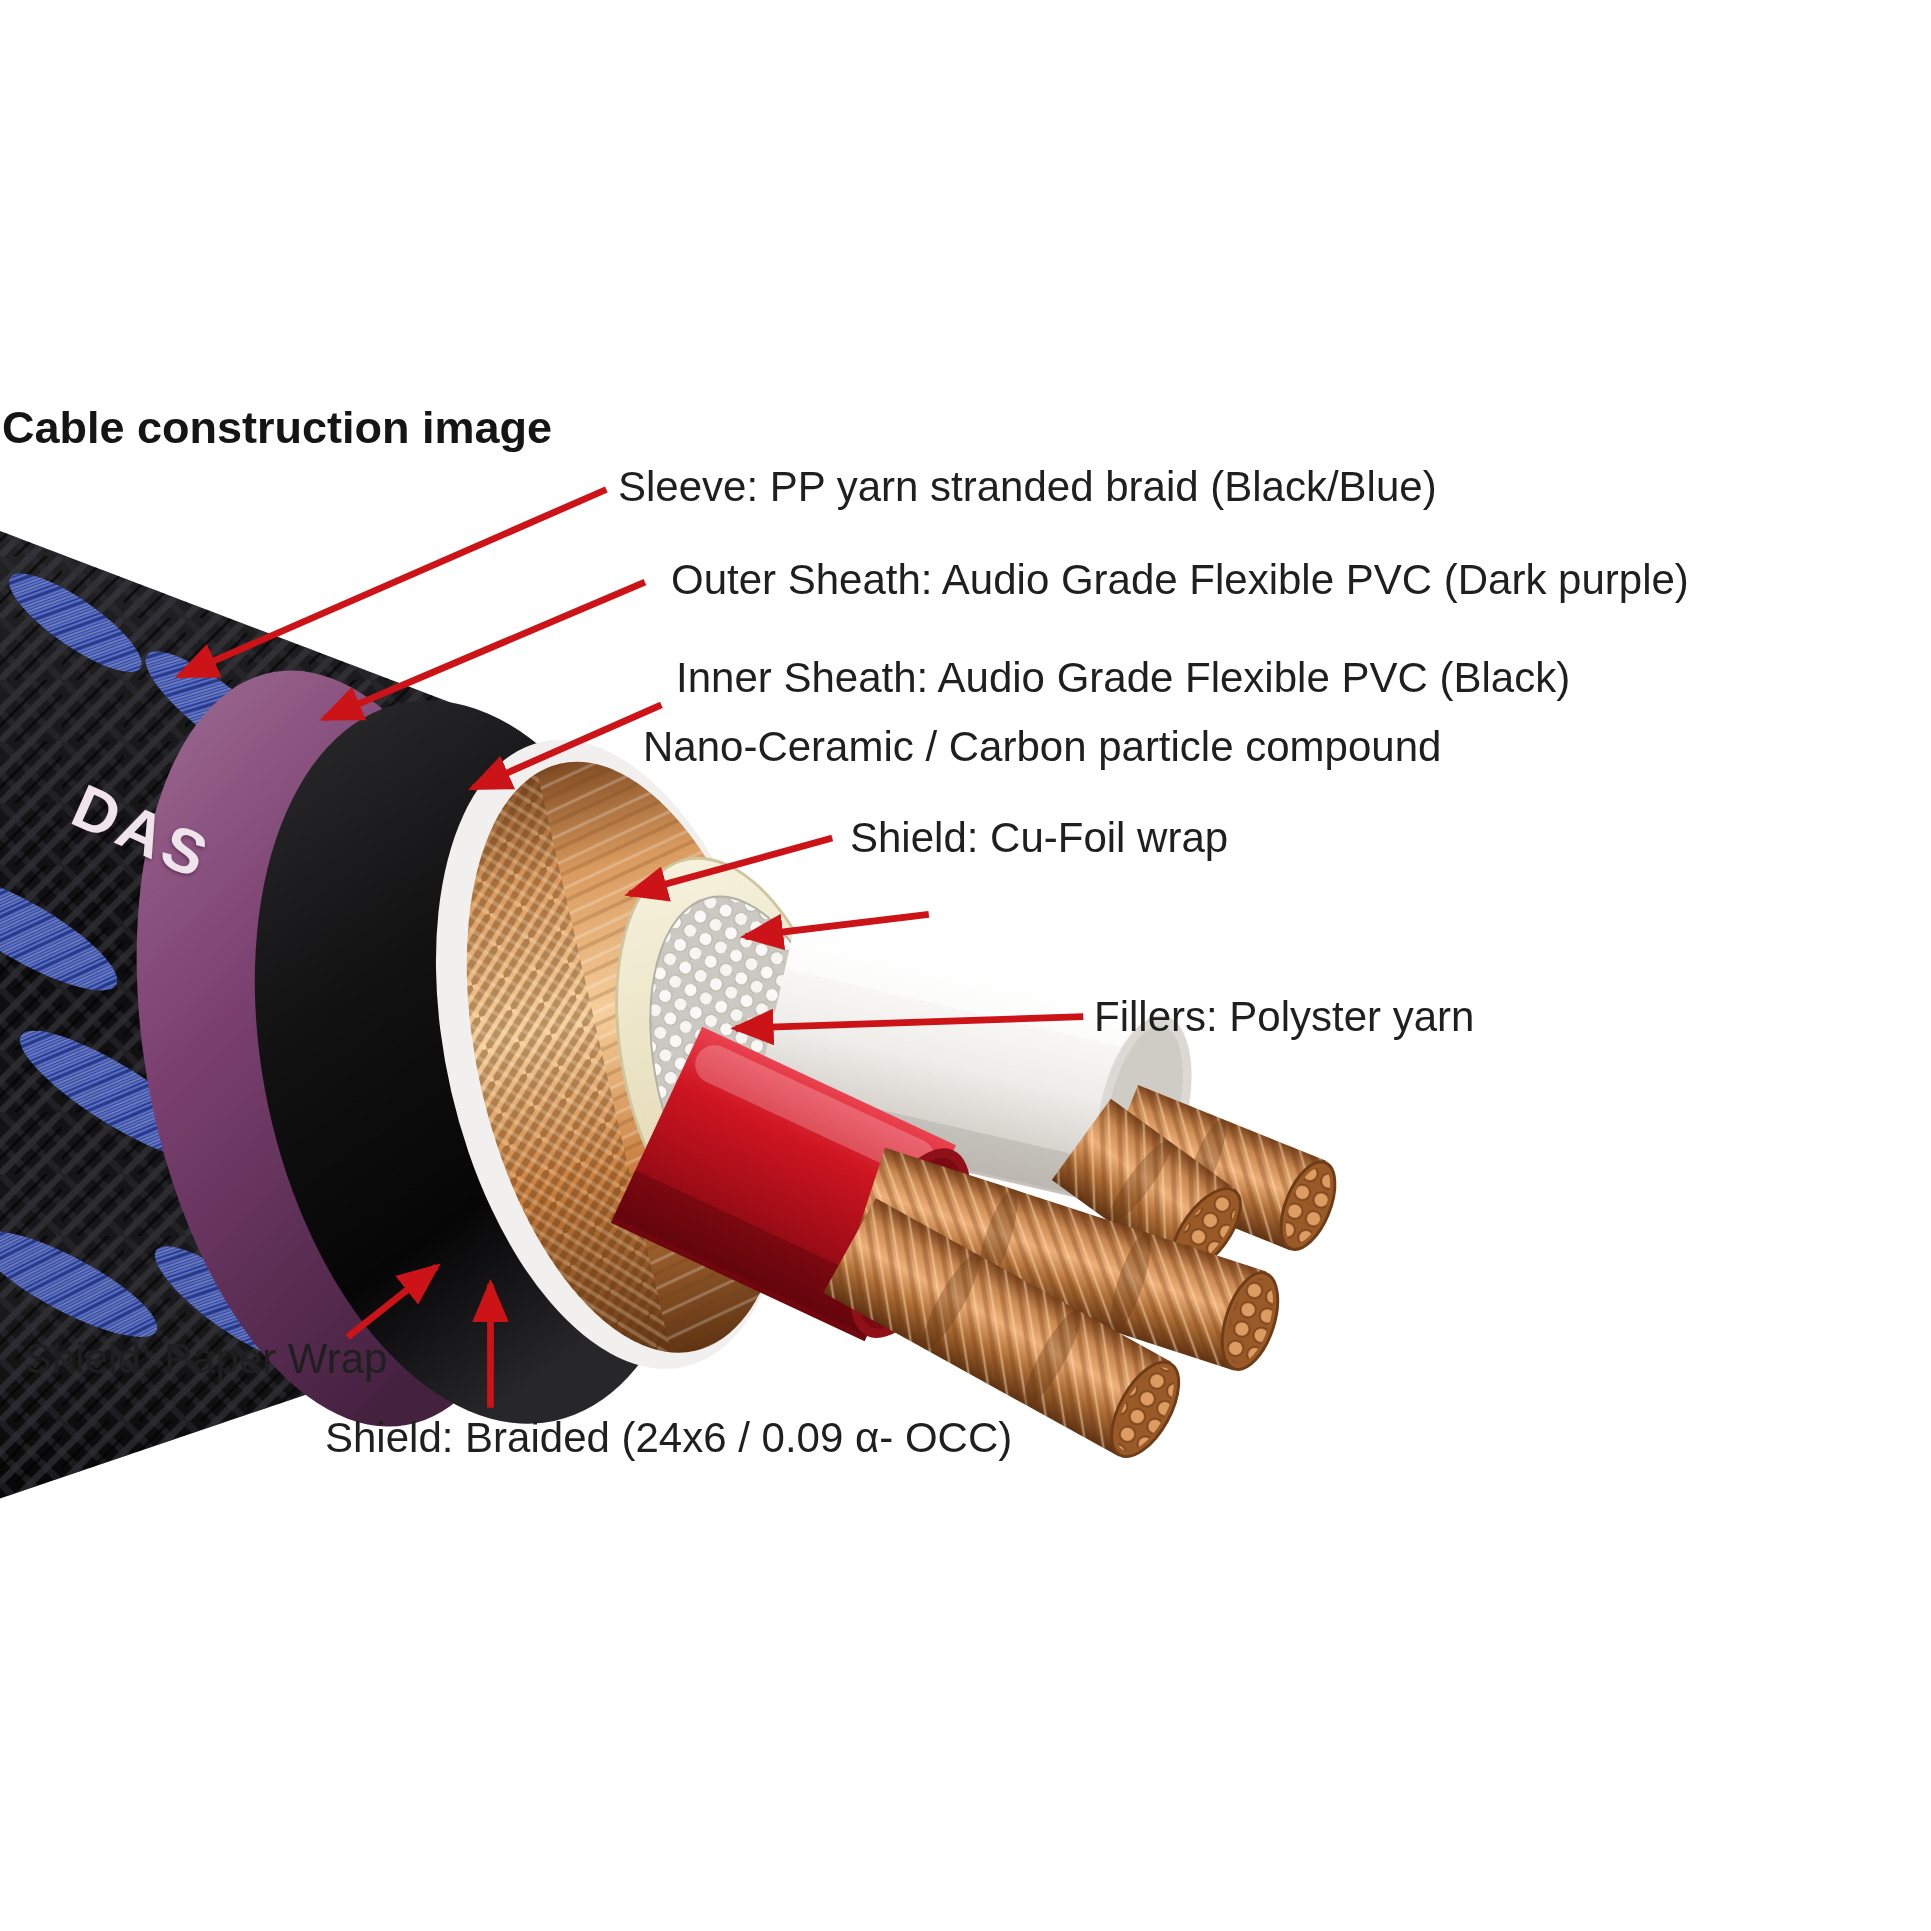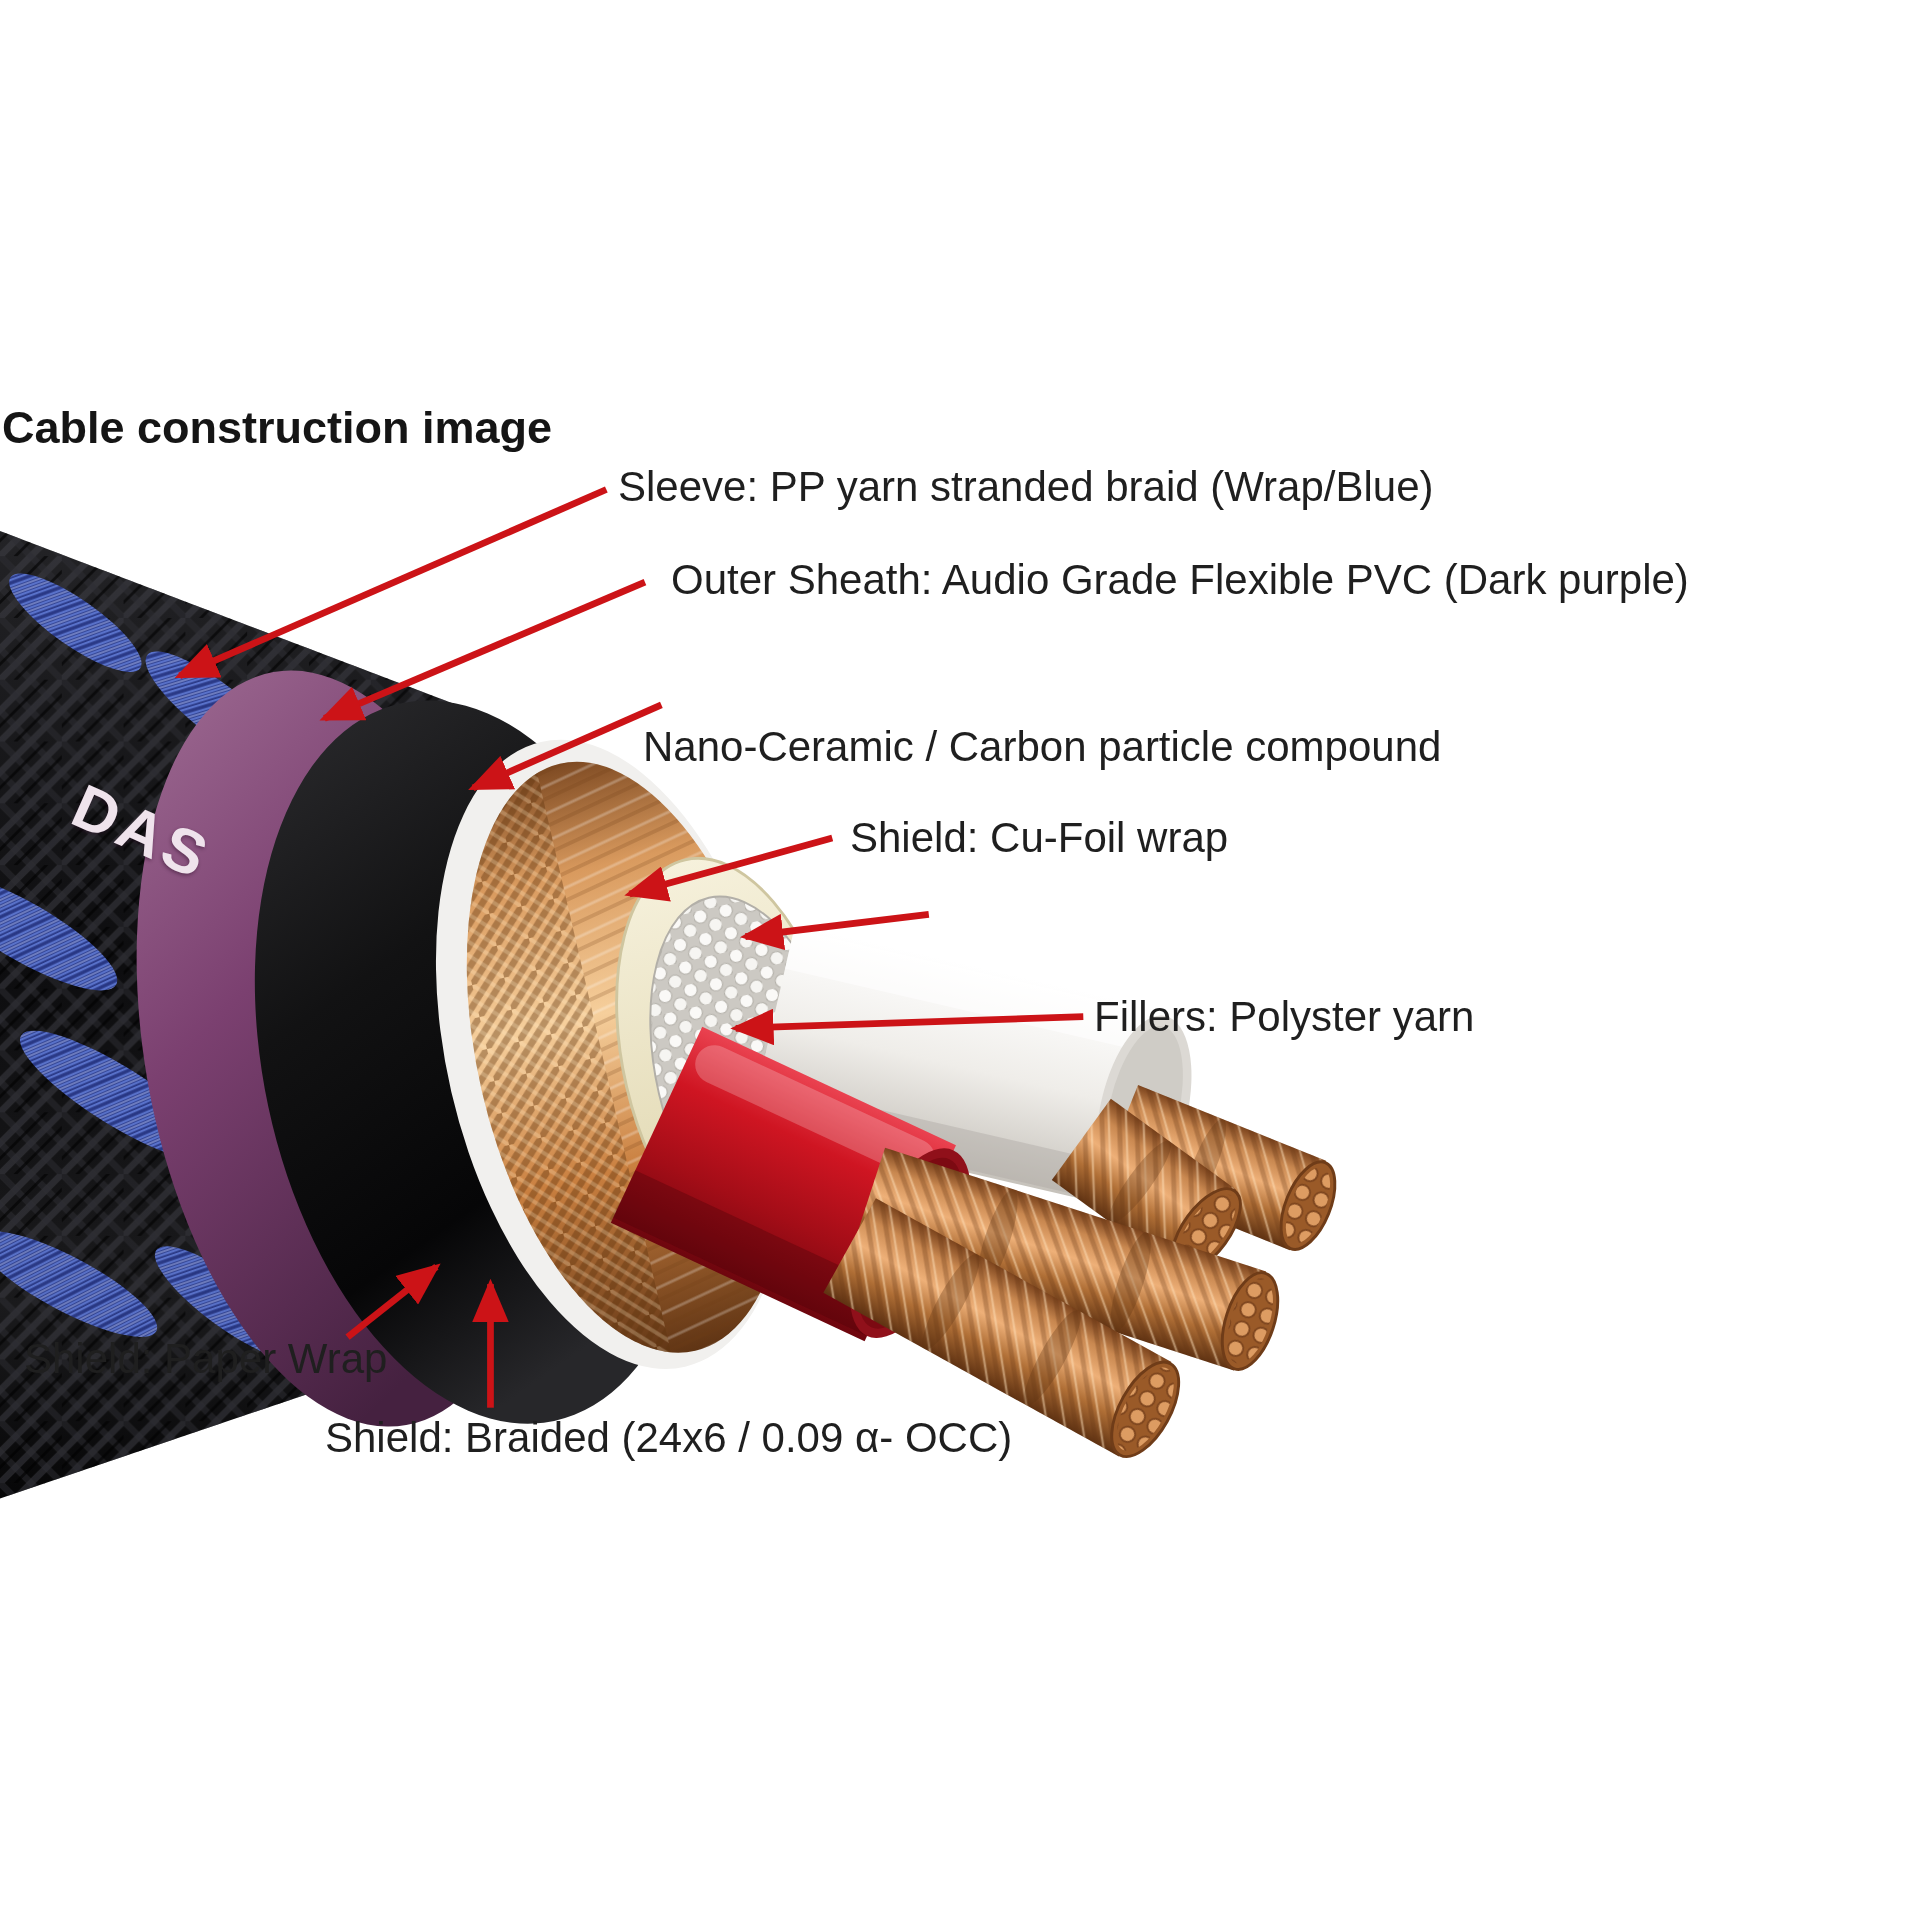--- a/index.html
+++ b/index.html
@@ -202,22 +202,23 @@
     <line x1="1122" y1="1053" x2="762" y2="1065" marker-end="url(#ah)"></line>
     <line x1="360" y1="1385" x2="452" y2="1312" marker-end="url(#ah)"></line>
     <line x1="508" y1="1458" x2="508" y2="1330" marker-end="url(#ah)"></line>
   </g>
 </svg>
 
 <div class="title" style="left:1.9px;top:402px">Cable construction image</div>
 
 <div class="das">DAS</div>
 
-<div class="lbl" style="left:618px;top:465px">Sleeve: PP yarn stranded braid (Wrap/Blue)</div>
+<div class="lbl" style="left:618px;top:465px">Sleeve: PP yarn stranded braid (Black/Blue)</div>
 <div class="lbl" style="left:671px;top:558px">Outer Sheath: Audio Grade Flexible PVC (Dark purple)</div>
+<div class="lbl" style="left:676px;top:656px">Inner Sheath: Audio Grade Flexible PVC (Black)</div>
 <div class="lbl" style="left:643px;top:725px">Nano-Ceramic / Carbon particle compound</div>
 <div class="lbl" style="left:850px;top:816px">Shield: Cu-Foil wrap</div>
 <div class="lbl" style="left:24px;top:1337px">Shield: Paper Wrap</div>
 <div class="lbl" style="left:1094px;top:995px">Fillers: Polyster yarn</div>
 <div class="lbl" style="left:325px;top:1416px">Shield: Braided (24x6 / 0.09 α- OCC)</div>
 
 </div>
 
 
 </body></html>

